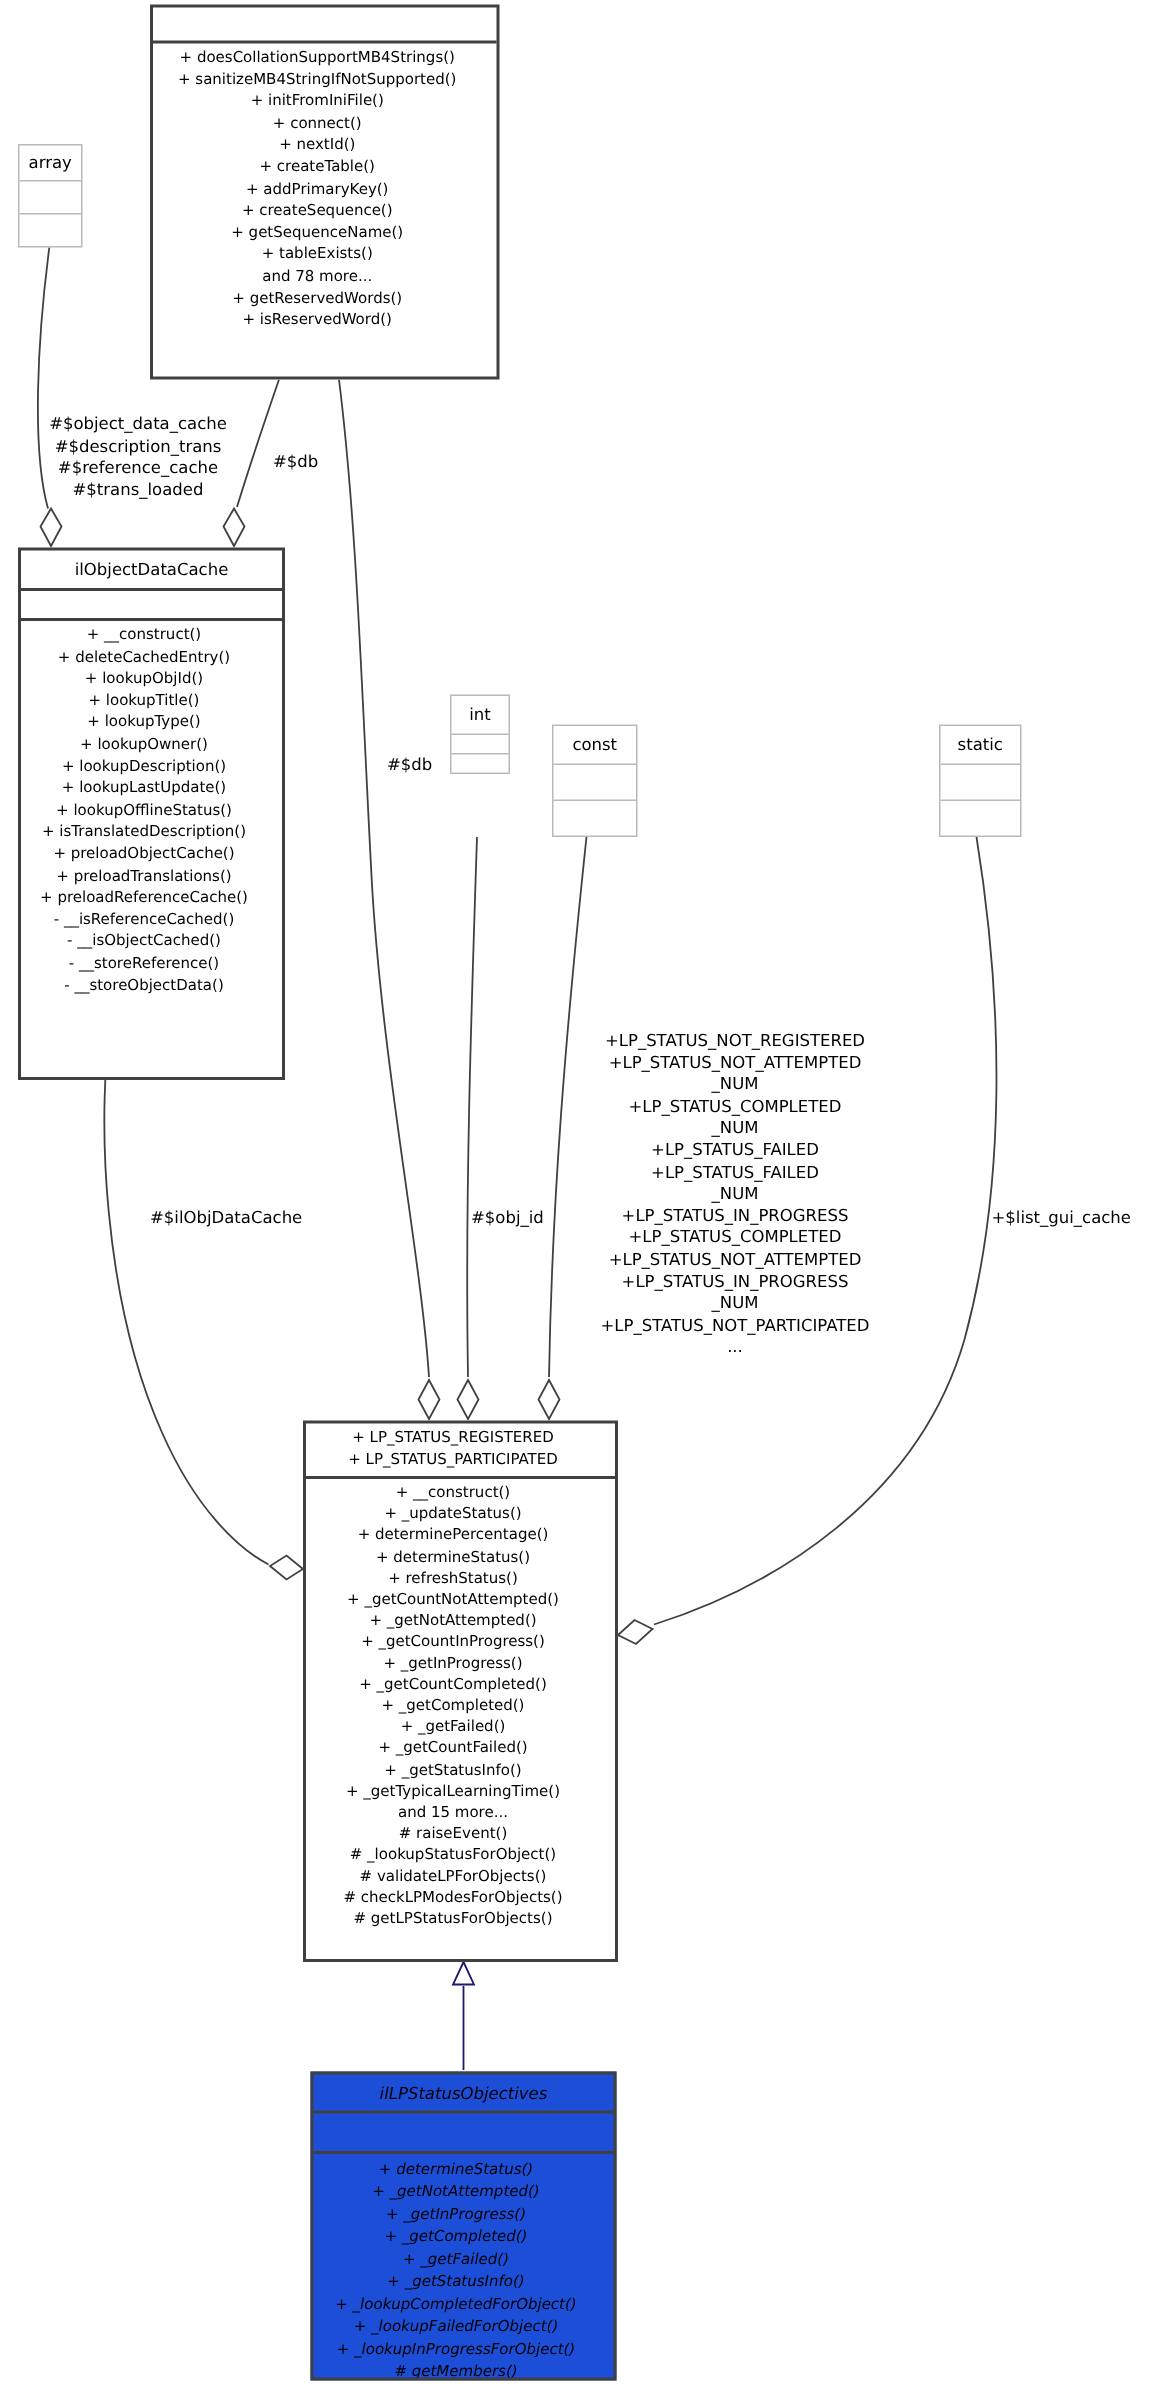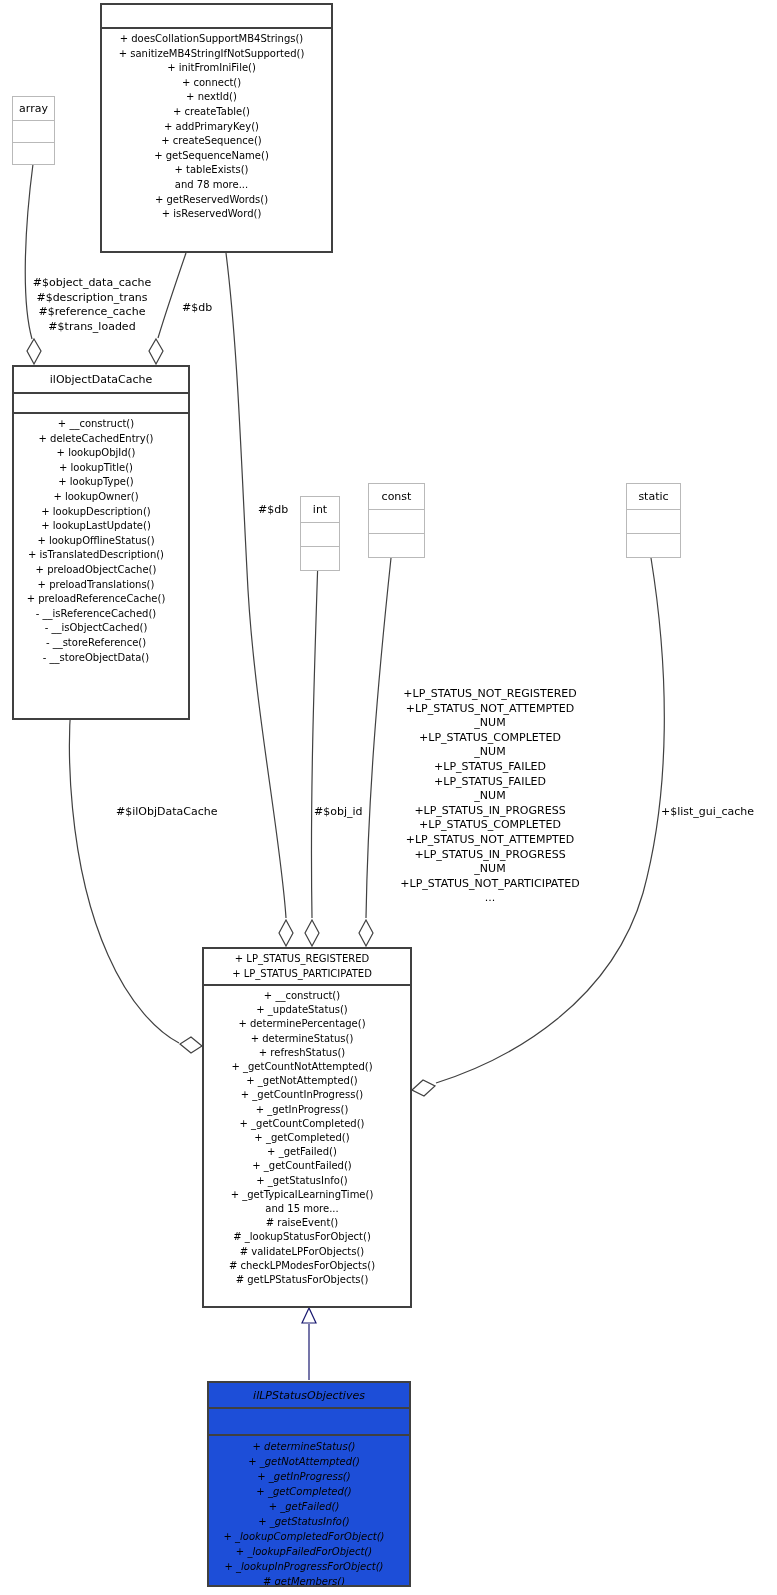--- a/index.html
+++ b/index.html
@@ -105,21 +105,21 @@
         <div>+ preloadObjectCache()</div>
         <div>+ preloadTranslations()</div>
         <div>+ preloadReferenceCache()</div>
         <div>- __isReferenceCached()</div>
         <div>- __isObjectCached()</div>
         <div>- __storeReference()</div>
         <div>- __storeObjectData()</div>
       </div>
   </div>
 
-  <div class="node type" style="left:300px;top:496px;width:40px;height:75px">
+  <div class="node type" style="left:300px;top:463px;width:40px;height:53px">
     <div class="n-title" style="height:25px">int</div>
     <div class="n-comp"></div>
     <div class="n-comp"></div>
   </div>
 
   <div class="node type" style="left:368px;top:483px;width:57px;height:75px">
     <div class="n-title" style="height:25px">const</div>
     <div class="n-comp"></div>
     <div class="n-comp"></div>
   </div>
@@ -181,21 +181,21 @@
       <div>#$object_data_cache</div>
       <div>#$description_trans</div>
       <div>#$reference_cache</div>
       <div>#$trans_loaded</div>
     </div>
 
   <div class="elabel" style="left:182px;top:301px">#$db</div>
 
   <div class="elabel" style="left:258px;top:503px">#$db</div>
 
-  <div class="elabel" style="left:116px;top:805px">#$ilObjDataCache</div>
+  <div class="elabel" style="left:100px;top:805px">#$ilObjDataCache</div>
 
   <div class="elabel" style="left:314px;top:805px">#$obj_id</div>
 
   <div class="elabel center" style="left:372px;top:687px;width:236px">
       <div>+LP_STATUS_NOT_REGISTERED</div>
       <div>+LP_STATUS_NOT_ATTEMPTED</div>
       <div>_NUM</div>
       <div>+LP_STATUS_COMPLETED</div>
       <div>_NUM</div>
       <div>+LP_STATUS_FAILED</div>

